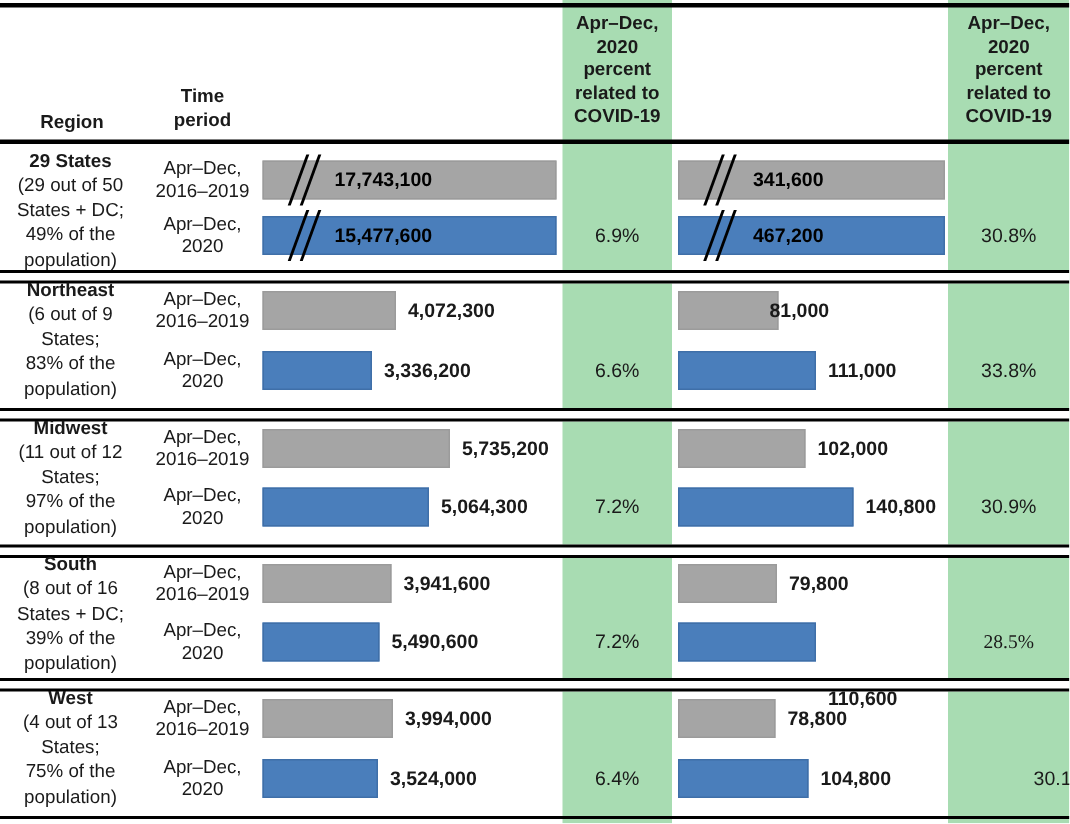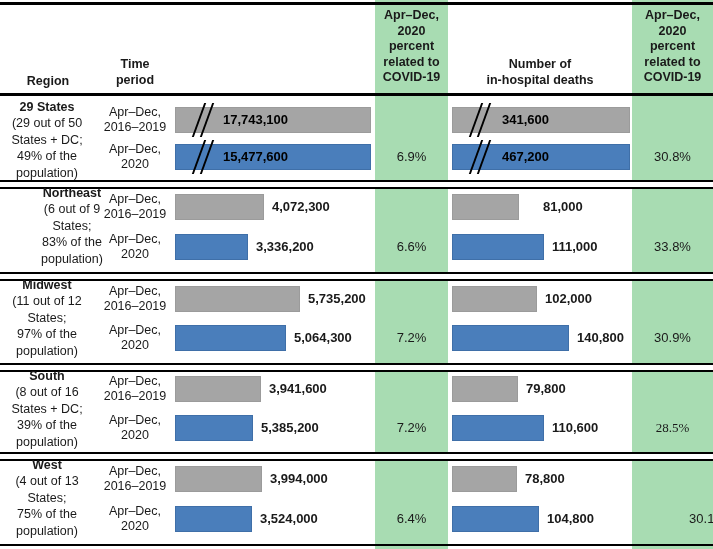--- a/index.html
+++ b/index.html
@@ -83,24 +83,20 @@
       <div>Time</div>
       <div>period</div>
     </div>
     <div class="hcell" id="h-pct1">
       <div>Apr–Dec,</div>
       <div>2020</div>
       <div>percent</div>
       <div>related to</div>
       <div>COVID-19</div>
     </div>
-    <div class="hcell" id="h-deaths">
-      <div>Number of</div>
-      <div>in-hospital deaths</div>
-    </div>
     <div class="hcell" id="h-pct2">
       <div>Apr–Dec,</div>
       <div>2020</div>
       <div>percent</div>
       <div>related to</div>
       <div>COVID-19</div>
     </div>
   </div>
 
   <div id="rules">
@@ -158,38 +154,38 @@
           <div class="brk" style="left: 18px;">
             <i></i>
             <i></i>
           </div>
           <div class="barval inside" style="left: 50px;">467,200</div>
         </div>
         <div class="pct p1" style="top: 52px;">6.9%</div>
         <div class="pct p2" style="top: 52px;">30.8%</div>
       </div>
       <div class="row" style="top: 183px; height: 89px;">
-        <div class="region" style="top: 2px; margin-left: 25px;">
+        <div class="region" style="top: 2px;">
           <span class="rname">Northeast</span>
           <span class="rsub">(6 out of 9</span>
           <span class="rsub">States;</span>
           <span class="rsub">83% of the</span>
           <span class="rsub">population)</span>
         </div>
         <div class="period" style="top: 9px;">
           <span>Apr–Dec,</span>
           <span>2016–2019</span>
         </div>
         <div class="barwrap" style="left: 175px; top: 11px;">
           <div class="bar gray" style="left: 0px; width: 89px;"></div>
           <div class="barval" style="left: 97px;">4,072,300</div>
         </div>
         <div class="barwrap" style="left: 452px; top: 11px;">
           <div class="bar gray" style="left: 0px; width: 67px;"></div>
-          <div class="barval" style="left: 91px;">81,000</div>
+          <div class="barval" style="left: 61px;">81,000</div>
         </div>
         <div class="period" style="top: 49px;">
           <span>Apr–Dec,</span>
           <span>2020</span>
         </div>
         <div class="barwrap" style="left: 175px; top: 51px;">
           <div class="bar blue" style="left: 0px; width: 73px;"></div>
           <div class="barval" style="left: 81px; text-align: center;">3,336,200</div>
         </div>
         <div class="barwrap" style="left: 452px; top: 51px;">
@@ -253,25 +249,25 @@
         <div class="barwrap" style="left: 452px; top: 10px;">
           <div class="bar gray" style="left: 0px; width: 66px;"></div>
           <div class="barval" style="left: 74px;">79,800</div>
         </div>
         <div class="period" style="top: 47px;">
           <span>Apr–Dec,</span>
           <span>2020</span>
         </div>
         <div class="barwrap" style="left: 175px; top: 49px;">
           <div class="bar blue" style="left: 0px; width: 78px;"></div>
-          <div class="barval" style="left: 86px;">5,385,200</div>
+          <div class="barval" style="left: 86px;">5,490,600</div>
         </div>
         <div class="barwrap" style="left: 452px; top: 49px;">
           <div class="bar blue" style="left: 0px; width: 92px;"></div>
-          <div class="barval" style="left: 100px;">110,600</div>
+          <div class="barval" style="left: 100px; margin-top: 38px;">110,600</div>
         </div>
         <div class="pct p1" style="top: 54px;">7.2%</div>
         <div class="pct p2" style="top: 54px; font-family: Liberation Serif, serif;">28.5%</div>
       </div>
       <div class="row" style="top: 455px; height: 89px;">
         <div class="region" style="top: 2px;">
           <span class="rname">West</span>
           <span class="rsub">(4 out of 13</span>
           <span class="rsub">States;</span>
           <span class="rsub">75% of the</span>

